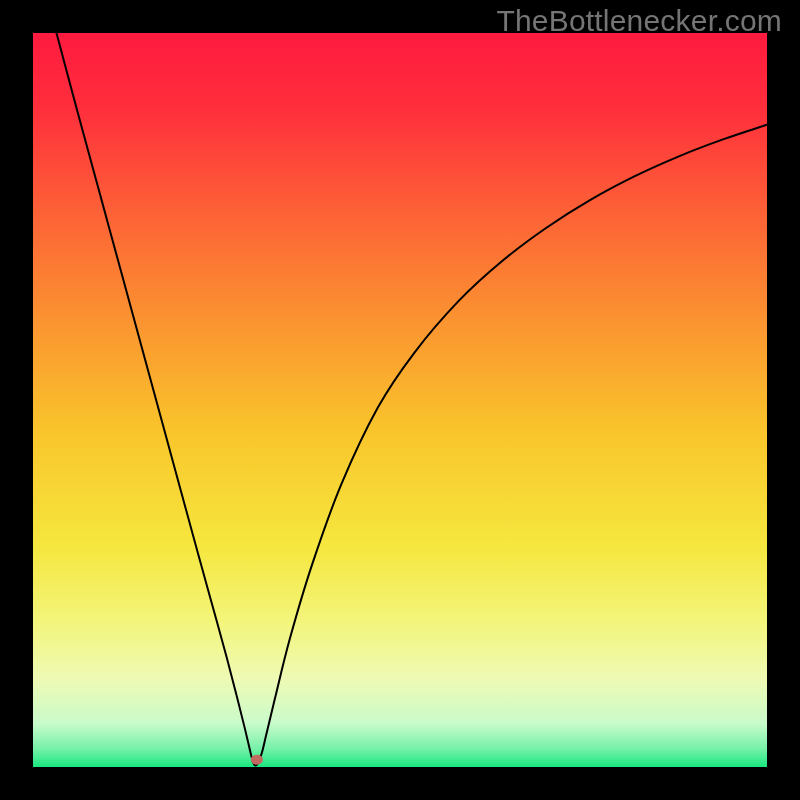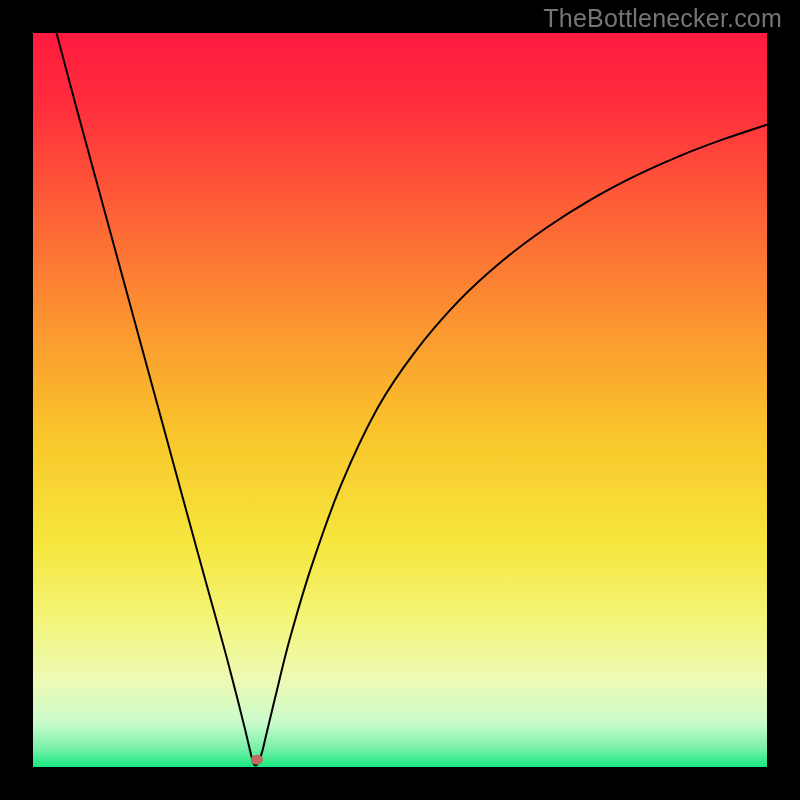--- a/index.html
+++ b/index.html
@@ -15,21 +15,21 @@
     position: relative;
     width: 800px;
     height: 800px;
     background: #000;
   }
   .watermark {
     position: absolute;
     top: 4px;
     right: 18px;
     color: #757575;
-    font-size: 25px;
+    font-size: 30px;
     font-weight: 400;
     letter-spacing: 0.2px;
     z-index: 10;
   }
   .plot-wrap {
     position: absolute;
     left: 33px;
     top: 33px;
     width: 734px;
     height: 734px;

